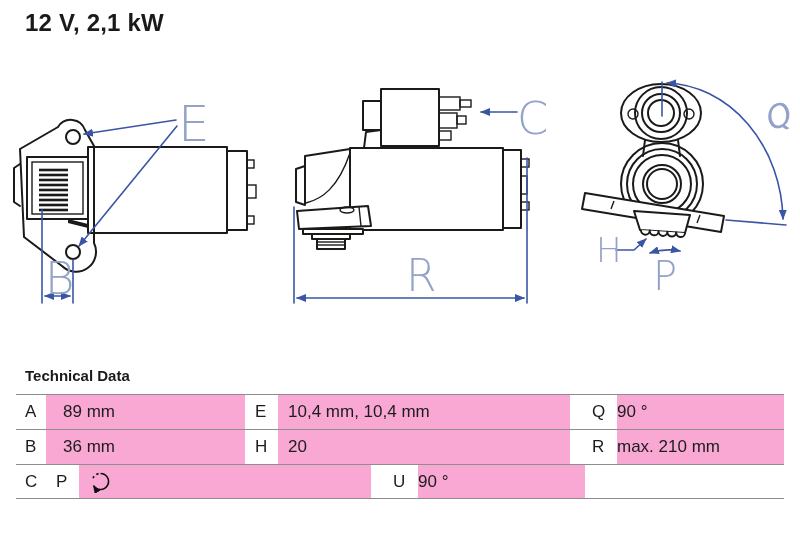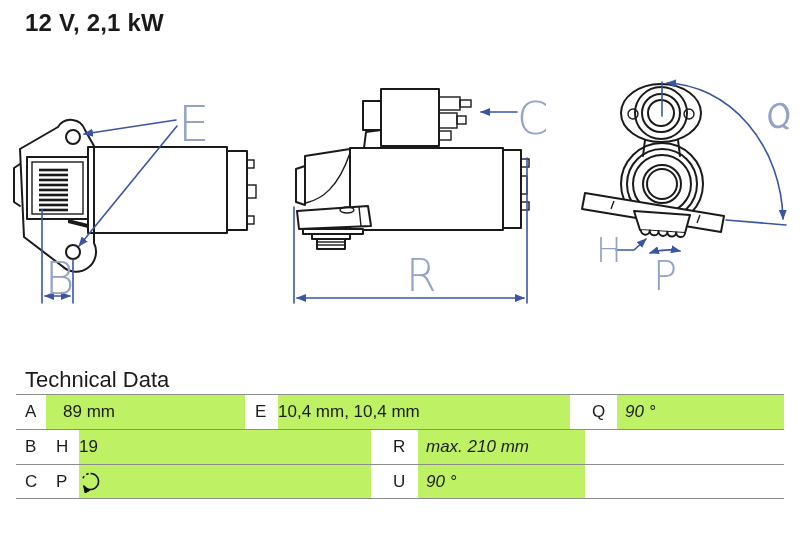--- a/index.html
+++ b/index.html
@@ -9,33 +9,33 @@
          letter-spacing:.2px;color:#1a1a1a;}
   .drawing{position:absolute;left:0;top:0;}
   .drawing .bk{stroke:#1a1a19;fill:none;stroke-width:2;stroke-linejoin:round;stroke-linecap:round;}
   .drawing .bkt{stroke:#1a1a19;fill:none;stroke-width:1.4;}
   .drawing .bkf{stroke:#1a1a19;fill:#ffffff;stroke-width:2;stroke-linejoin:round;}
   .drawing .bksolid{fill:#1a1a19;stroke:none;}
   .drawing .bl{stroke:#3a55a5;fill:none;stroke-width:1.6;stroke-linecap:round;}
   .drawing .lbl{fill:#94a2c8;font-family:"DejaVu Sans",sans-serif;font-weight:300;}
   .f50{font-size:50px;} .f45{font-size:45px;} .f44{font-size:44px;}
   .f40{font-size:40px;} .f34{font-size:34px;} .f32{font-size:32px;font-style:italic;}
-  .tech-heading{position:absolute;left:25px;top:367px;font-size:22px;font-weight:400;color:#1a1a1a;}
+  .tech-heading{position:absolute;left:25px;top:367px;font-size:15px;font-weight:700;color:#1a1a1a;}
   .tbl{position:absolute;left:16px;top:394px;width:768px;border-top:1px solid #8d8d8d;}
   .tr{display:flex;border-bottom:1px solid #8d8d8d;height:34px;}
   .tr:last-child{height:33px;}
   .td{display:flex;align-items:center;box-sizing:border-box;font-size:17px;}
   .key{background:#ffffff;}
-  .val{background:#bef264;}
+  .val{background:#f9a8d4;}
   .ck1{width:30px;padding-left:9px;}
   .cv1{width:199px;padding-left:17px;}
   .ck2{width:33px;padding-left:10px;}
-  .cv2{width:292px;}
+  .cv2{width:292px;padding-left:10px;}
   .ck3{width:47px;padding-left:22px;}
-  .cv3{width:167px;padding-left:8px;font-style:italic;}
+  .cv3{width:167px;}
   .roticon{display:block;}
 </style>
 </head>
 <body>
 
 <div class="page">
 
   <div class="title">12 V, 2,1 kW</div>
 
   <svg class="drawing" viewBox="0 0 800 365" width="800" height="365" xmlns="http://www.w3.org/2000/svg">
@@ -158,22 +158,23 @@
     <div class="tr">
       <div class="td key ck1">A</div>
       <div class="td val cv1">89 mm</div>
       <div class="td key ck2">E</div>
       <div class="td val cv2">10,4 mm, 10,4 mm</div>
       <div class="td key ck3">Q</div>
       <div class="td val cv3">90 °</div>
     </div>
     <div class="tr">
       <div class="td key ck1">B</div>
+      <div class="td val cv1">36 mm</div>
       <div class="td key ck2">H</div>
-      <div class="td val cv2">19</div>
+      <div class="td val cv2">20</div>
       <div class="td key ck3">R</div>
       <div class="td val cv3">max. 210 mm</div>
     </div>
     <div class="tr">
       <div class="td key ck1">C</div>
       <div class="td key ck2">P</div>
       <div class="td val cv2">
         <svg class="roticon" viewBox="0 0 24 24" width="23" height="23" xmlns="http://www.w3.org/2000/svg">
           <defs>
             <marker id="arrk" markerUnits="userSpaceOnUse" markerWidth="9" markerHeight="7" refX="8" refY="3.5" orient="auto">

